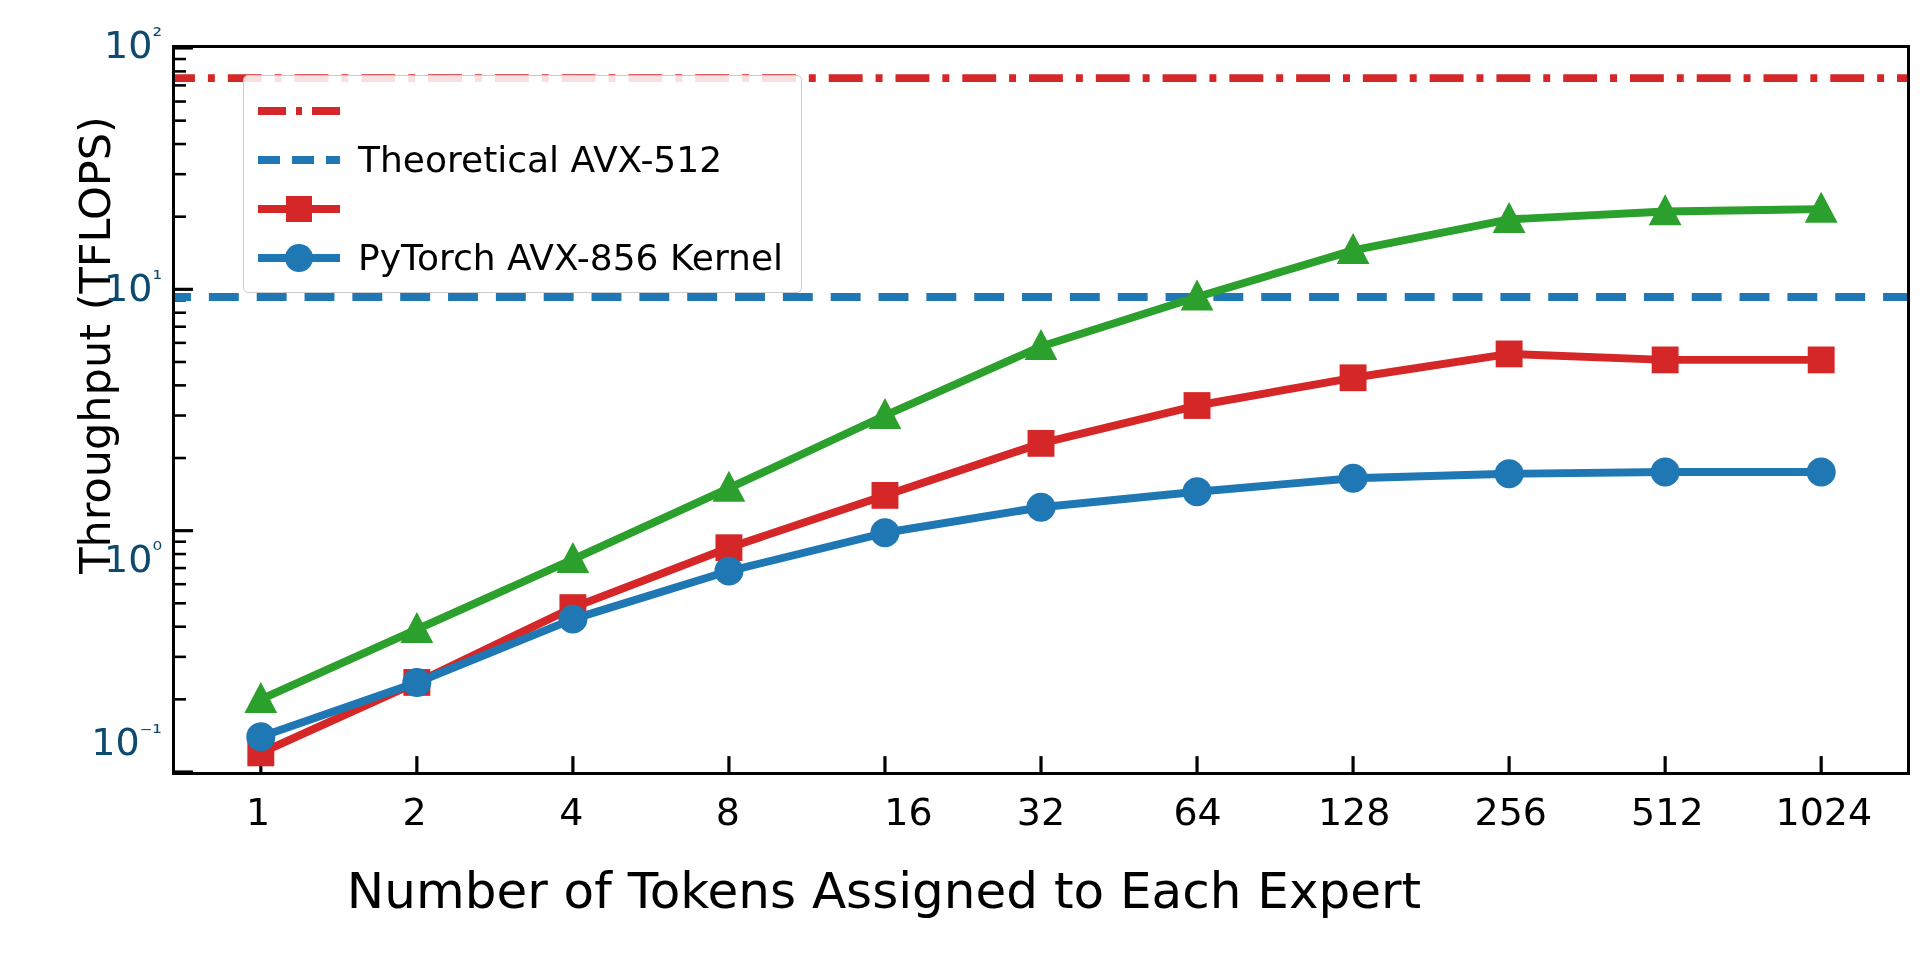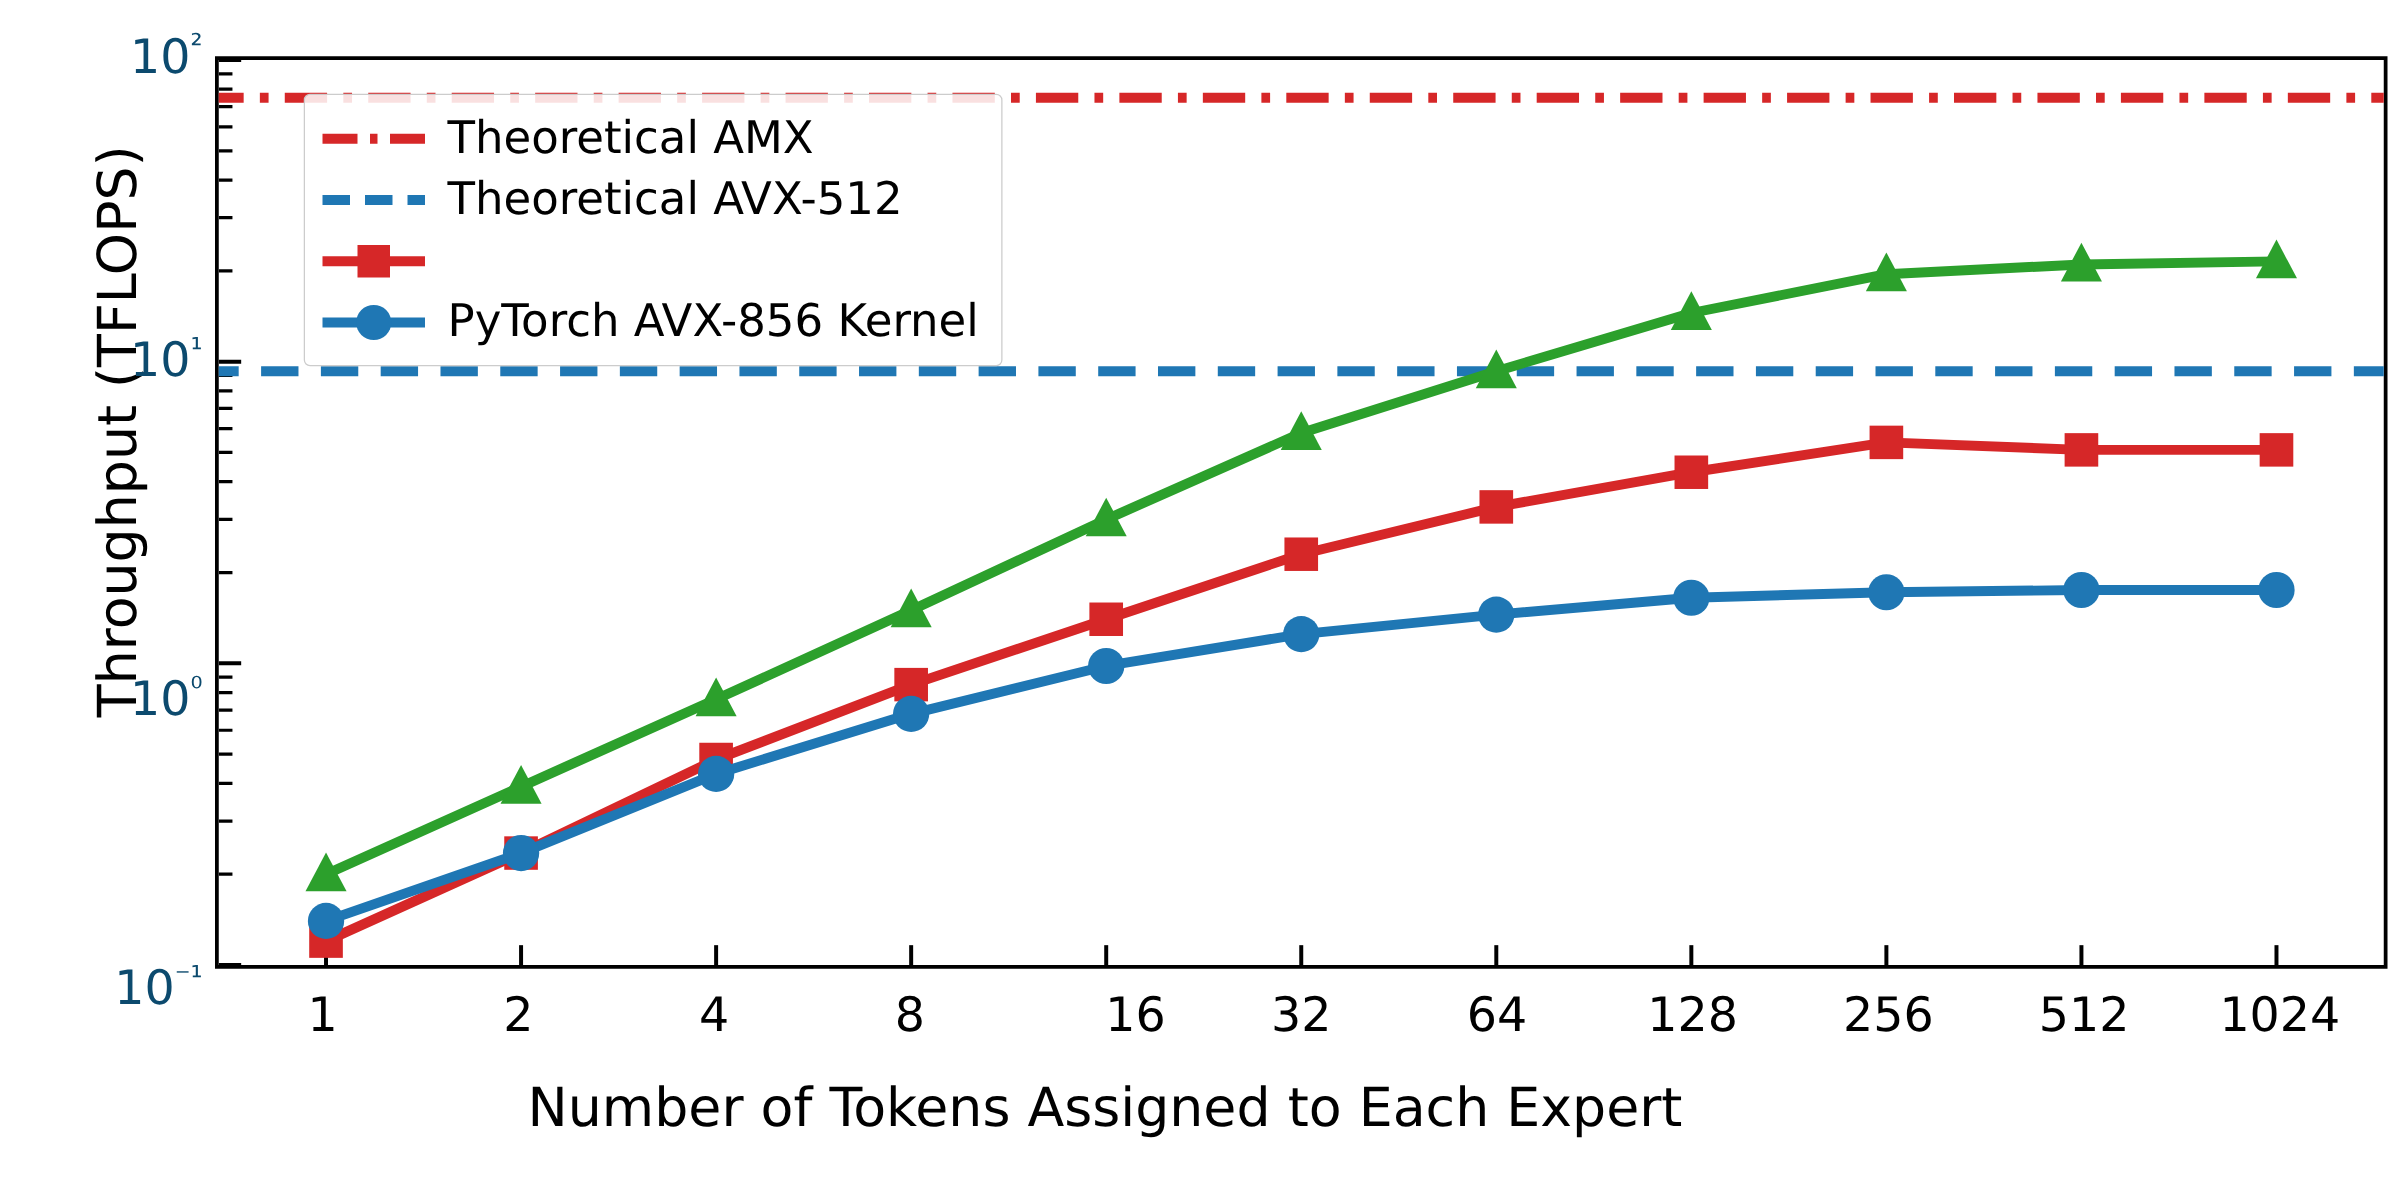--- a/index.html
+++ b/index.html
@@ -11,21 +11,21 @@
     position:absolute;
     left:-255px; top:320px;
     width:700px; text-align:center;
     transform:rotate(-90deg);
     font-size:43px; color:#000; letter-spacing:0px;
     white-space:nowrap;
   }
   #xlabel{
     position:absolute;
     left:0px; top:862px; width:1768px; text-align:center;
-    font-size:43px; color:#000; white-space:nowrap;
+    font-size:50px; color:#000; white-space:nowrap;
   }
 
   
   #plot{
     position:absolute;
     left:172px; top:45px;
     width:1738px; height:730px;
     border:3px solid #000;
     box-sizing:border-box;
     background:#fff;
@@ -69,21 +69,21 @@
 </style>
 </head>
 <body>
 
 <div id="fig">
 
   <div id="ylabel">Throughput (TFLOPS)</div>
   <div id="xlabel">Number of Tokens Assigned to Each Expert</div>
 
   <div id="yticks">
-      <div class="ytick" style="top: 790px; margin-left: 36px;">10<sup>⁻¹</sup></div>
+      <div class="ytick" style="top: 742px; margin-left: 36px;">10<sup>⁻¹</sup></div>
       <div class="ytick" style="top: 531.667px; margin-top: 27px;">10<sup>⁰</sup></div>
       <div class="ytick" style="top: 288.333px;">10<sup>¹</sup></div>
       <div class="ytick" style="top: 45px;">10<sup>²</sup></div>
     </div>
   <div id="xticks">
       <div class="xtick" style="left: 258.117px;">1</div>
       <div class="xtick" style="left: 414.694px;">2</div>
       <div class="xtick" style="left: 571.27px;">4</div>
       <div class="xtick" style="left: 727.847px;">8</div>
       <div class="xtick" style="left: 884.423px; margin-left: 24px;">16</div>
@@ -191,21 +191,20 @@
       </svg>
   </div>
 
   <div id="legend">
       <div class="lrow">
         <div class="lkey">
           <svg width="86" height="40" viewBox="0 0 86 40">
             <line x1="2" y1="20" x2="84" y2="20" stroke="#d62728" stroke-width="8" stroke-dasharray="28 10 6 10"></line>
           </svg>
         </div>
-        <span class="ltext">Theoretical AMX</span>
       </div>
       <div class="lrow">
         <div class="lkey">
           <svg width="86" height="40" viewBox="0 0 86 40">
             <line x1="2" y1="20" x2="84" y2="20" stroke="#1f77b4" stroke-width="8" stroke-dasharray="22 12"></line>
           </svg>
         </div>
         <span class="ltext">Theoretical AVX-512</span>
       </div>
       <div class="lrow">

